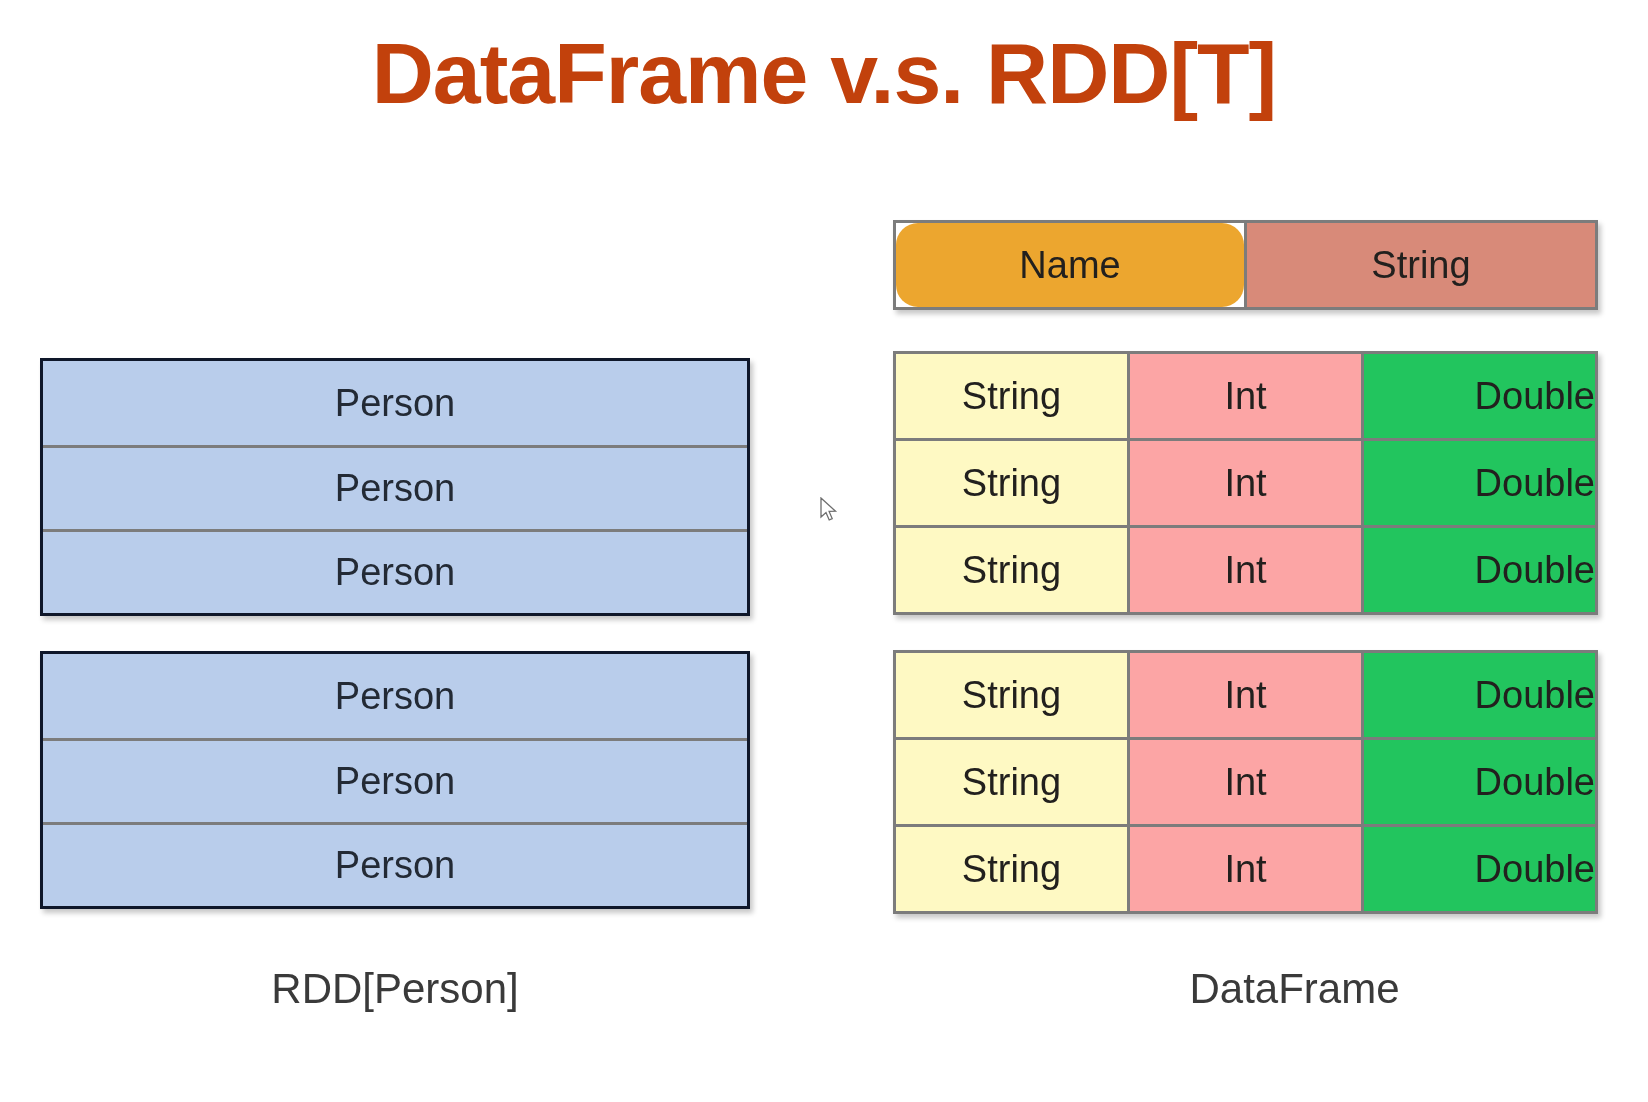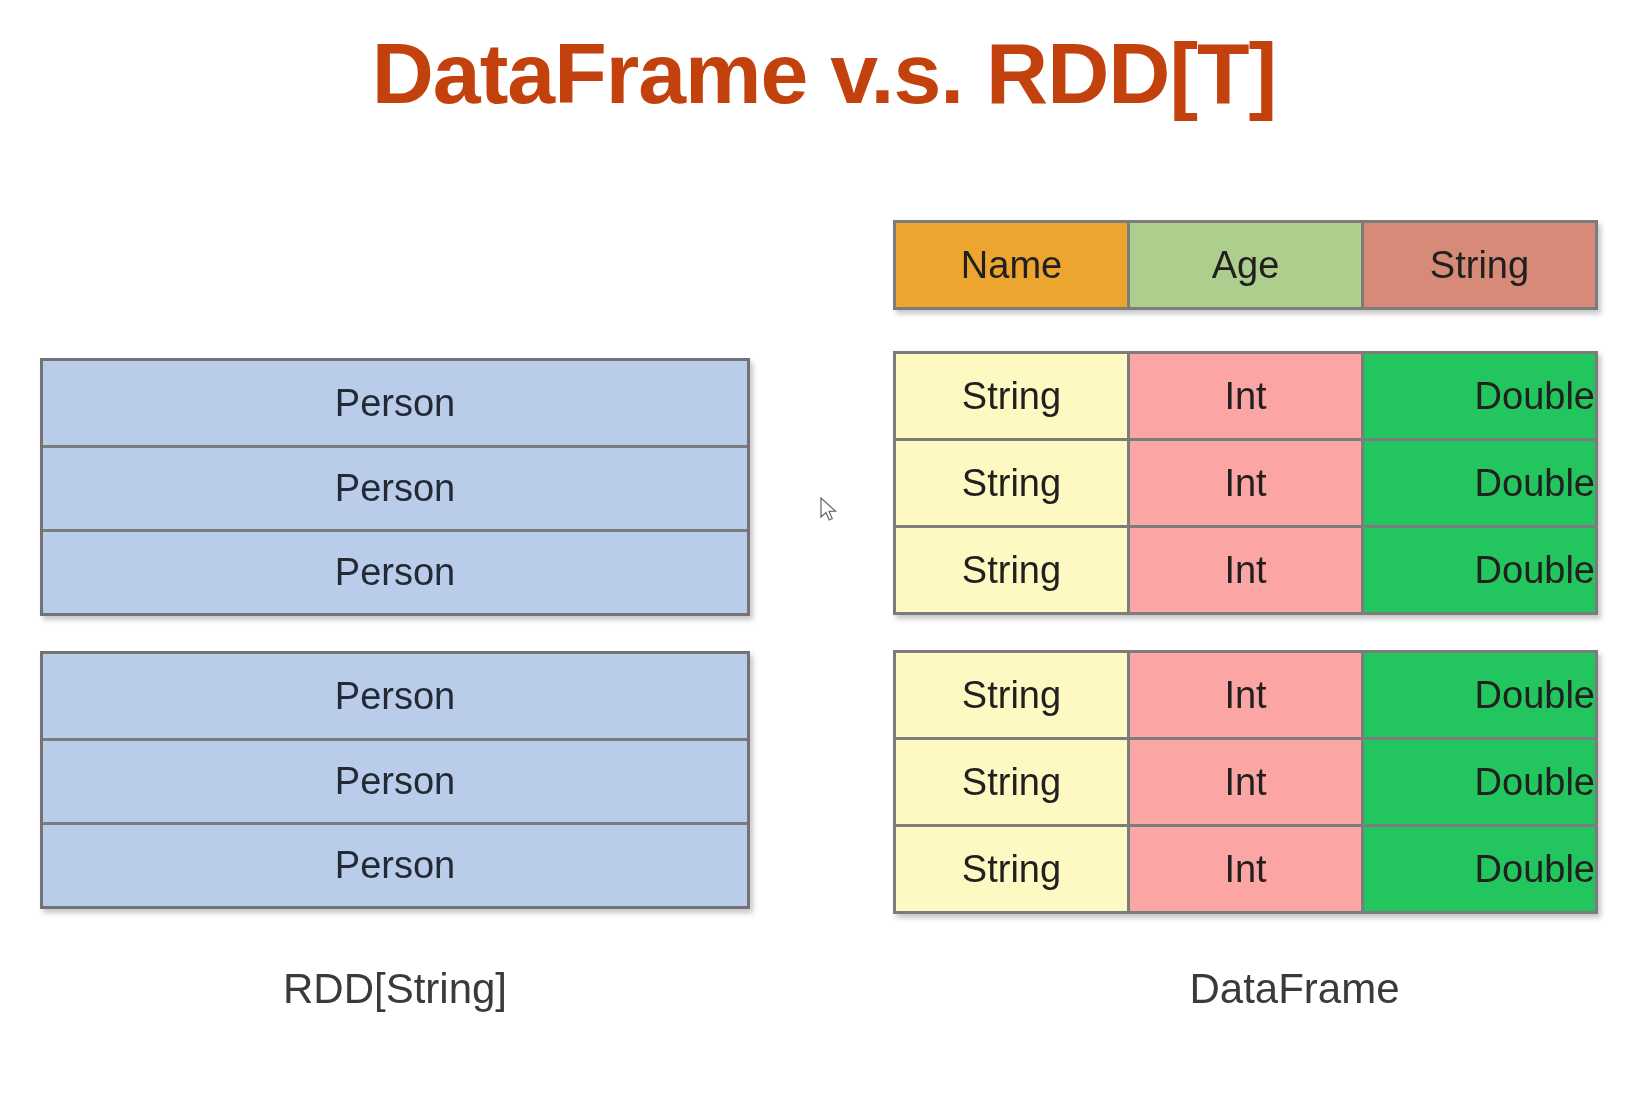--- a/index.html
+++ b/index.html
@@ -36,21 +36,21 @@
 
   
   #rdd-side {
     position: absolute;
     left: 40px;
     top: 358px;
     width: 710px;
   }
 
   .rdd-group {
-    border: 3px solid #737373;
+    border: 3px solid #0f172a;
     background: #b9cdeb;
     box-shadow: 3px 4px 5px rgba(0,0,0,0.22);
   }
 
   .rdd-group + .rdd-group { margin-top: 35px; }
 
   .rdd-row {
     height: 84px;
     display: flex;
     align-items: center;
@@ -90,21 +90,21 @@
     align-items: center;
     justify-content: center;
     font-size: 38px;
     color: #22201e;
     white-space: nowrap;
   }
 
   .df-cell + .df-cell { border-left: 3px solid #7c7c7c; }
 
   
-  .hdr-0 { background: #eca62f; }
+  .hdr-0 { background: #eca62f; border-radius: 22px; }
   .hdr-1 { background: #aece8d; }
   .hdr-2 { background: #d88a79; }
 
   
   .col-0 { background: #fef9c3; }
   .col-1 { background: #fca5a5; }
   .col-2 { background: #22c55e; justify-content: flex-end; }
 
   
   .caption {
@@ -163,23 +163,20 @@
 
   </div>
 
   <div id="df-side">
 
     <div class="df-table" id="df-header-table">
       <div class="df-row">
         <div class="df-cell hdr-0">
           <span>Name</span>
         </div>
-        <div class="df-cell hdr-1">
-          <span>Age</span>
-        </div>
         <div class="df-cell hdr-2">
           <span>String</span>
         </div>
       </div>
     </div>
 
     <div class="df-table">
       <div class="df-row">
         <div class="df-cell col-0">
           <span>String</span>
@@ -246,21 +243,21 @@
           <span>Int</span>
         </div>
         <div class="df-cell col-2">
           <span>Double</span>
         </div>
       </div>
     </div>
 
   </div>
 
-  <div class="caption" id="caption-rdd">RDD[String]</div>
+  <div class="caption" id="caption-rdd">RDD[Person]</div>
 
   <div class="caption" id="caption-df">DataFrame</div>
 
   <div id="cursor">
     <svg width="20" height="26" viewBox="0 0 20 26">
       <path d="M1,1 L1,20 L6,15.5 L9.2,23 L12.2,21.6 L9.1,14.4 L15.5,14.2 Z" fill="#ffffff" stroke="#6e6e6e" stroke-width="1.3"></path>
     </svg>
   </div>
 
 </div>

